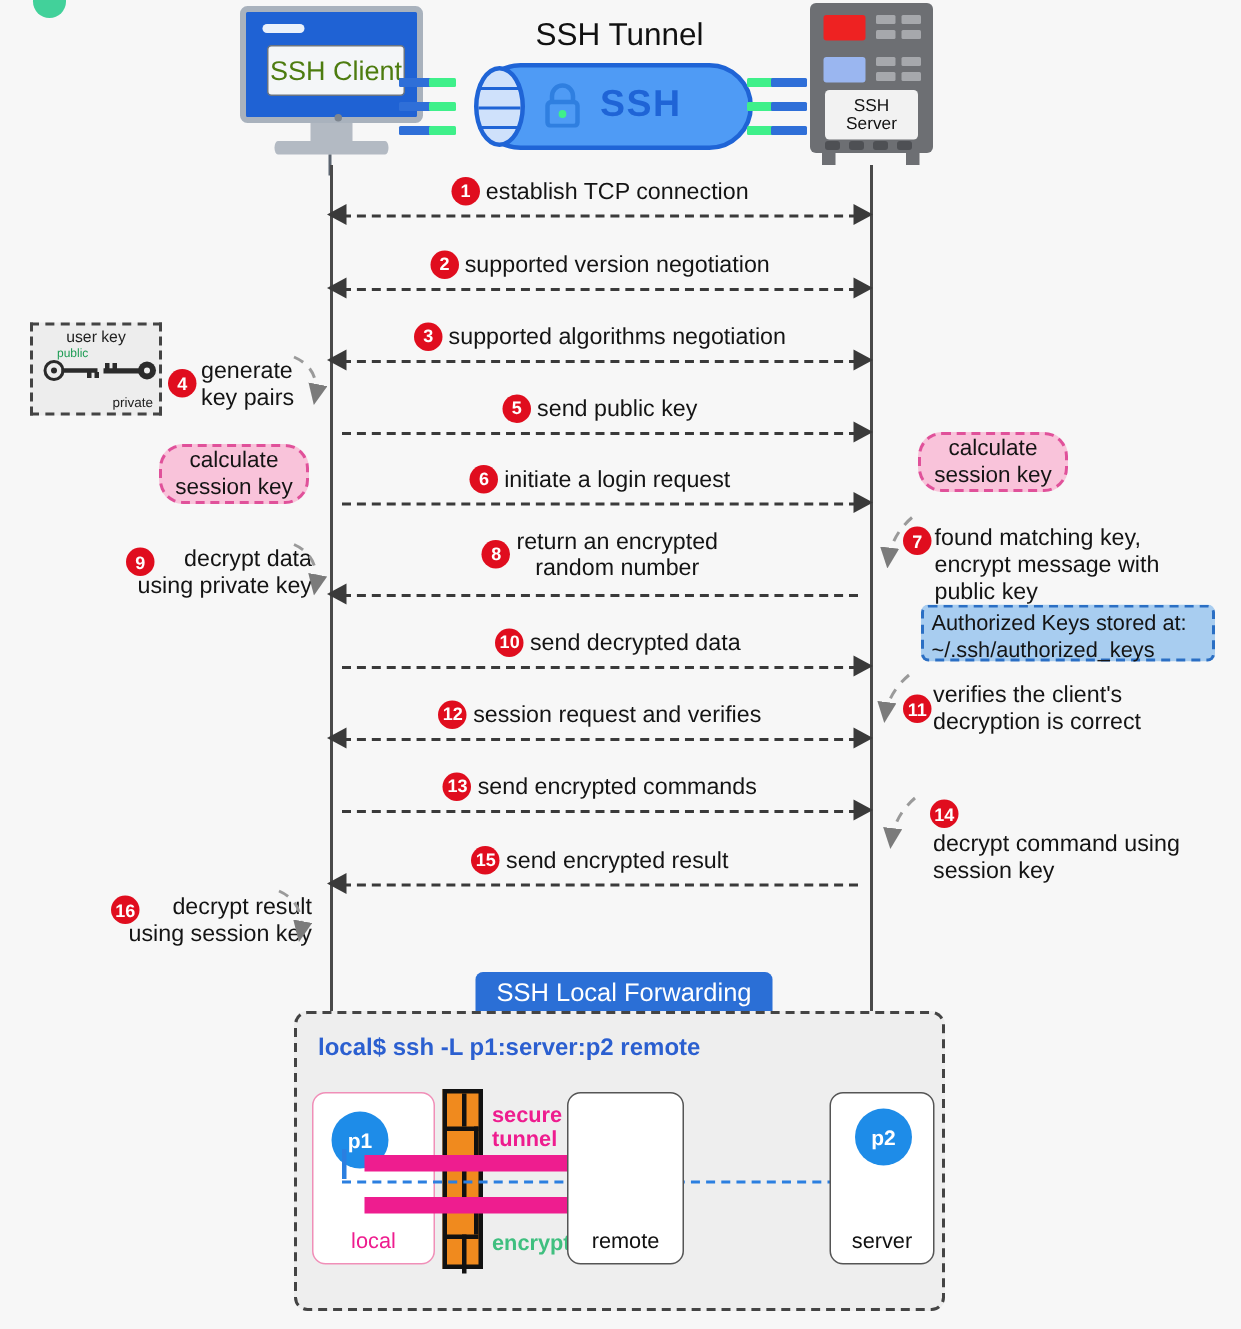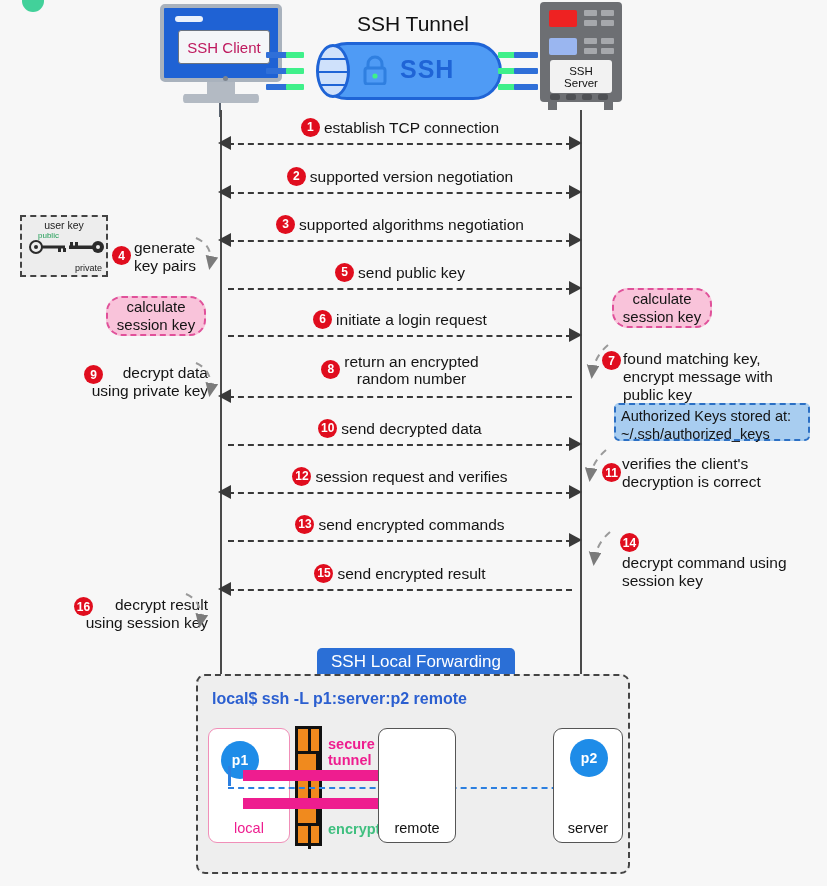--- a/index.html
+++ b/index.html
@@ -18,21 +18,21 @@
 
   
   #client-computer{left:160px;top:4px;width:122px;height:104px;}
   .monitor-body{position:absolute;left:0;top:0;width:122px;height:78px;
     background:#1f62d4;border:4px solid #a9b2bd;border-radius:5px;box-sizing:border-box;}
   .monitor-led{position:absolute;left:11px;top:8px;width:28px;height:6px;
     background:#eaf1fb;border-radius:3px;}
   .monitor-screen-label{position:absolute;left:14px;top:22px;width:92px;height:34px;
     background:#f4f6f8;border:1px solid #6b7480;border-radius:3px;
     display:flex;align-items:center;justify-content:center;
-    font-size:15px;color:#be185d;box-sizing:border-box;}
+    font-size:18px;color:#4d7c0f;box-sizing:border-box;}
   .monitor-dot{position:absolute;left:59px;top:68px;width:5px;height:5px;border-radius:50%;
     background:#7d858f;}
   .monitor-neck{position:absolute;left:47px;top:78px;width:28px;height:13px;background:#b3bac3;}
   .monitor-base{position:absolute;left:23px;top:90px;width:76px;height:9px;
     background:#b3bac3;border-radius:4px/8px;}
   .client-cable{position:absolute;left:59px;top:99px;width:2px;height:14px;background:#5b6470;}
 
   
   #tunnel-title{left:288px;top:12px;width:250px;text-align:center;font-size:21px;color:#111;}
   #tunnel-wrap{left:290px;top:42px;width:240px;height:58px;}
@@ -276,21 +276,21 @@
     </div><div style="display:inline-block;text-align:center;vertical-align:middle;">
       <div>return an encrypted</div>
       <div>random number</div>
     </div>
   </div>
   <div class="msg-line"></div>
   <div class="arrow-head arrow-left"></div>
 </div>
 
 <div class="msg" style="top:444px;">
-  <div class="msg-label" style="top:-24px;">
+  <div class="msg-label" style="top:-24px;padding-left:12px;">
     <span class="num">10</span><span>send decrypted data</span>
   </div>
   <div class="msg-line"></div>
   <div class="arrow-head arrow-right"></div>
 </div>
 
 <div class="msg" style="top:492px;">
   <div class="msg-label" style="top:-24px;">
     <span class="num">12</span><span>session request and verifies</span>
   </div>

